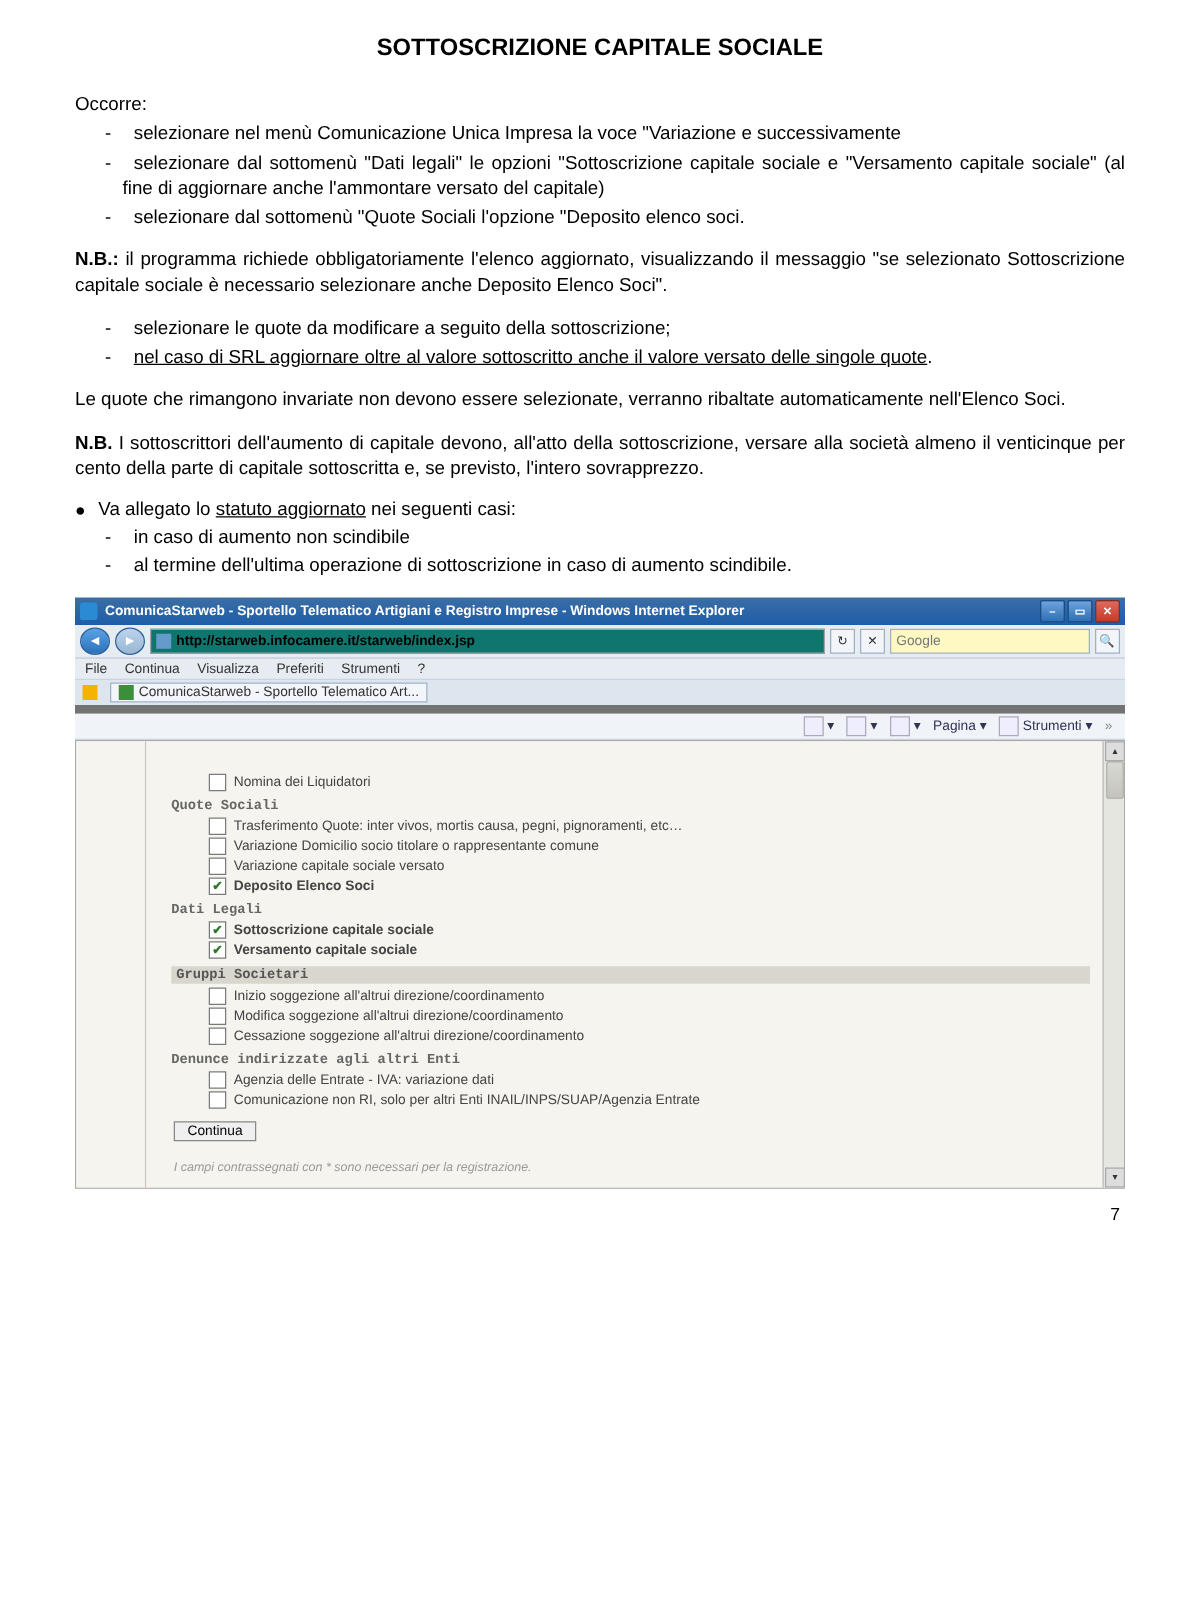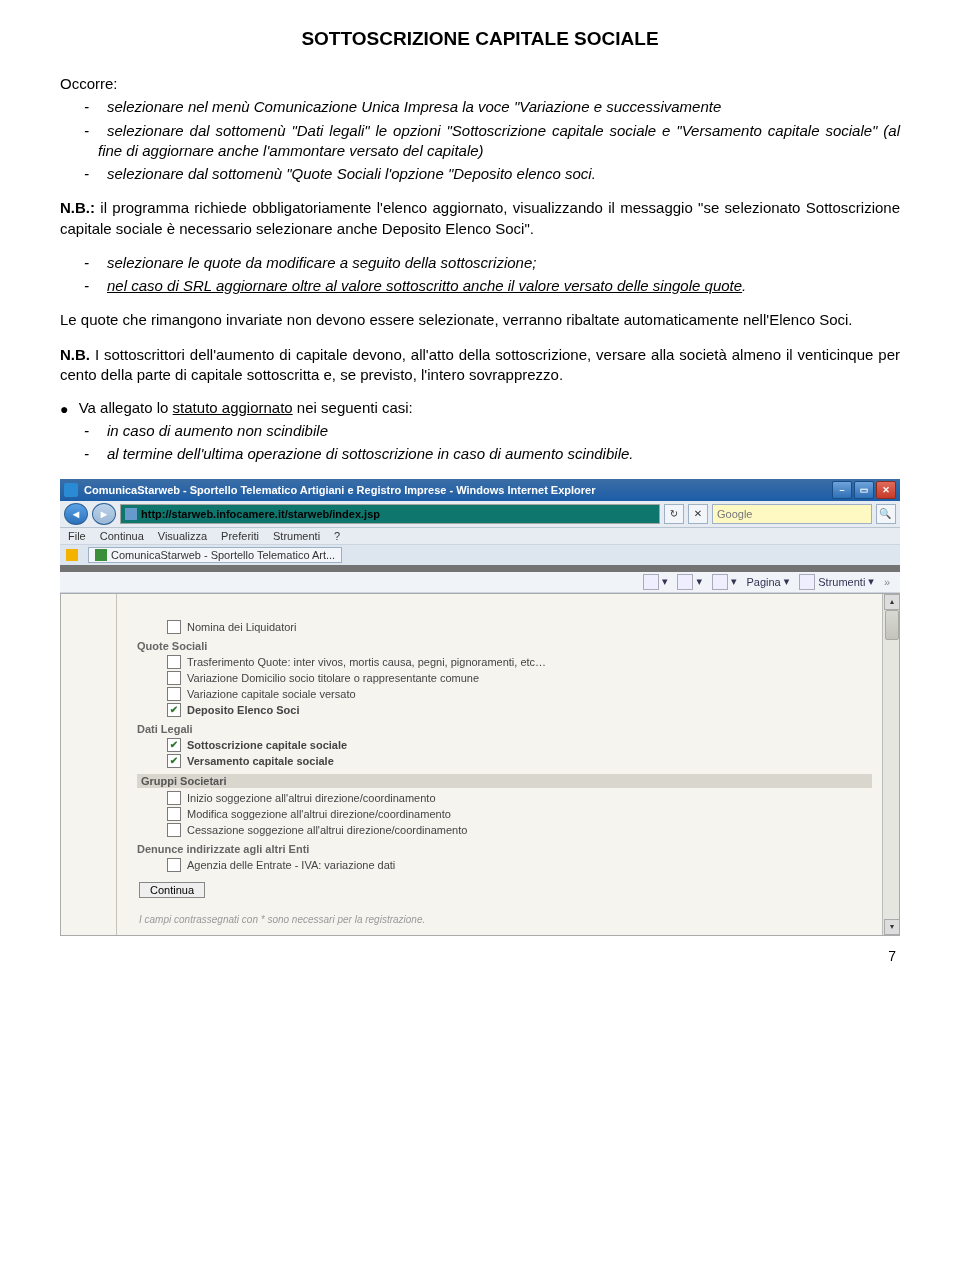--- a/index.html
+++ b/index.html
@@ -23,21 +23,20 @@
   }
   .para {
     margin: 14px 0;
     line-height: 1.35;
     text-align: justify;
   }
   ul.dashlist {
     list-style: none;
     padding: 0;
     margin: 0 0 14px 0;
-    font-style: italic;
   }
   ul.dashlist li {
     margin: 3px 0;
     padding-left: 38px;
     text-indent: -14px;
     line-height: 1.35;
     text-align: justify;
   }
   ul.dashlist li::before {
     content: "-";
@@ -100,21 +99,21 @@
   .toolrow .titem{display:flex;align-items:center;gap:3px;color:#335;}
   .glyph{width:14px;height:14px;border:1px solid #aab;background:#eef;}
 
   .content-area{ display:flex; background:#f5f4ef; border:1px solid #aaa;}
   .sidebar{ width:55px; min-height:300px; position:relative; border-right:1px solid #c7c2b8; background:#f5f4ef;}
   .main-panel{ flex:1; padding:24px 10px 8px 50px; position:relative; background:#f5f4ef;}
   .scrollbar{width:16px;background:#e6e6e0;border-left:1px solid #bbb;position:relative;}
   .scrollthumb{position:absolute;top:2px;left:2px;width:12px;height:28px;background:linear-gradient(#d9d9d3,#c4c4bd);border:1px solid #a9a9a2;border-radius:2px;}
   .scrollbtn{position:absolute;left:1px;width:14px;height:14px;background:#ddd;border:1px solid #aaa;font-size:8px;display:flex;align-items:center;justify-content:center;}
 
-  .section-label{font-weight:bold;color:#555;font-size:11px;margin:6px 0 3px -30px;}
+  .section-label{font-weight:bold;color:#555;font-size:11px;margin:6px 0 3px -30px;font-family:Liberation Mono, monospace;}
   .section-label.mid{color:#666;}
   .chk-line{display:flex;align-items:center;gap:6px;margin:2px 0;font-size:11px;color:#444;}
   .chk{width:12px;height:12px;border:1px solid #7a7a7a;background:#fff;display:inline-flex;align-items:center;justify-content:center;font-size:10px;color:#2a7a2a;font-weight:bold;}
   .bt-continua{ margin:10px 0 4px -28px; }
   .bt-continua button{font-size:11px;padding:1px 10px;background:#efefef;border:1px solid #888;}
   .footer-note{font-size:10px;color:#999;margin:16px 0 2px -28px;font-style:italic;}
 </style>
 </head>
 <body>
 
@@ -262,20 +261,24 @@
         <div class="chk-line">
             <div class="chk"></div>
             <span>Cessazione soggezione all'altrui direzione/coordinamento</span>
           </div>
 
         <div class="section-label mid">Denunce indirizzate agli altri Enti</div>
         <div class="chk-line">
             <div class="chk"></div>
             <span>Agenzia delle Entrate - IVA: variazione dati</span>
           </div>
+        <div class="chk-line">
+            <div class="chk"></div>
+            <span>Comunicazione non RI, solo per altri Enti INAIL/INPS/SUAP/Agenzia Entrate</span>
+          </div>
 
         <div class="bt-continua"><button>Continua</button></div>
 
         <div class="footer-note">I campi contrassegnati con * sono necessari per la registrazione.</div>
       </div>
 
       <div class="scrollbar">
         <div class="scrollbtn" style="top:0;">▴</div>
         <div class="scrollthumb" style="top:16px;"></div>
         <div class="scrollbtn" style="bottom:0;">▾</div>

